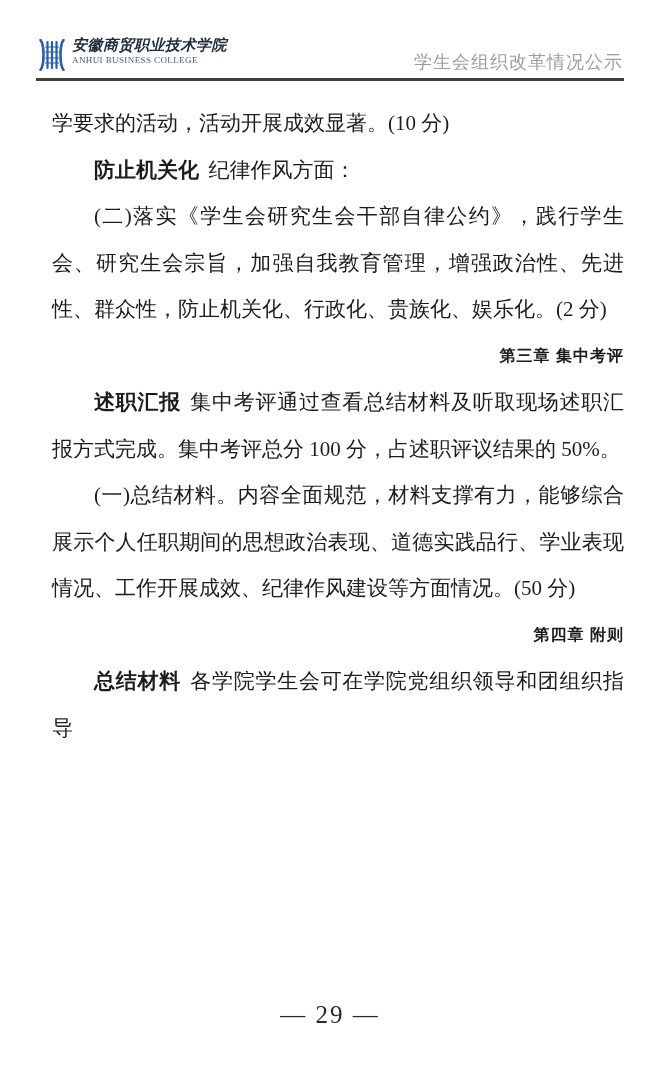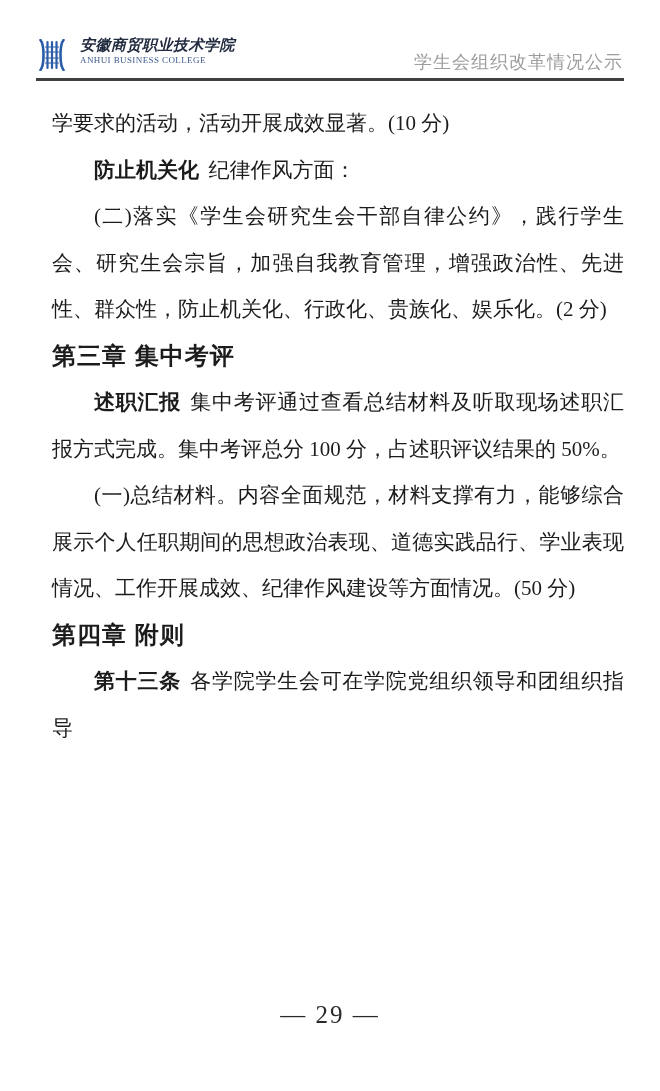--- a/index.html
+++ b/index.html
@@ -14,21 +14,20 @@
   }
 
   
   .hdr { position: absolute; top: 0; left: 0; right: 0; height: 82px; }
   .logo {
     position: absolute;
     left: 37px;
     top: 36px;
     display: flex;
     align-items: flex-start;
-    gap: 8px;
   }
   .logo-icon { width: 30px; height: 32px; margin-top: 3px; }
   .logo-text { margin-left: 5px; }
   .logo-zh {
     font-size: 15px;
     line-height: 18px;
     font-weight: 700;
     font-style: italic;
     letter-spacing: 0.5px;
     color: #222c40;
@@ -71,25 +70,25 @@
     padding: 0 36px;
     font-size: 21px;
     line-height: 46.5px;
     text-align: justify;
     text-justify: inter-character;
   }
   .doc-body p { margin: 0; padding: 0; }
   .doc-body p.ind { text-indent: 2em; }
   .lead { font-weight: 700; margin-right: 0.45em; }
   p.chapter {
-    text-align: left;
+    text-align: right;
     text-indent: 0;
     font-weight: 700;
     font-family: "Liberation Sans", "DejaVu Sans", sans-serif;
-    font-size: 24px;
+    font-size: 16px;
     letter-spacing: 1px;
   }
 
   
   .ftr {
     position: absolute;
     left: 0;
     right: 0;
     top: 1001px;
     text-align: center;
@@ -143,21 +142,21 @@
     <p class="ind">
       <span class="lead">述职汇报</span><span>集中考评通过查看总结材料及听取现场述职汇报方式完成。集中考评总分 100 分，占述职评议结果的 50%。</span>
     </p>
 
     <p class="ind">(一)总结材料。内容全面规范，材料支撑有力，能够综合展示个人任职期间的思想政治表现、道德实践品行、学业表现情况、工作开展成效、纪律作风建设等方面情况。(50 分)</p>
 
 
     <p class="chapter">第四章 附则</p>
 
     <p class="ind">
-      <span class="lead">第十三条</span><span>各学院学生会可在学院党组织领导和团组织指导</span>
+      <span class="lead">总结材料</span><span>各学院学生会可在学院党组织领导和团组织指导</span>
     </p>
   </main>
 
   <footer class="ftr">
     <span>— 29 —</span>
   </footer>
 
 </div>
 
 </body></html>

